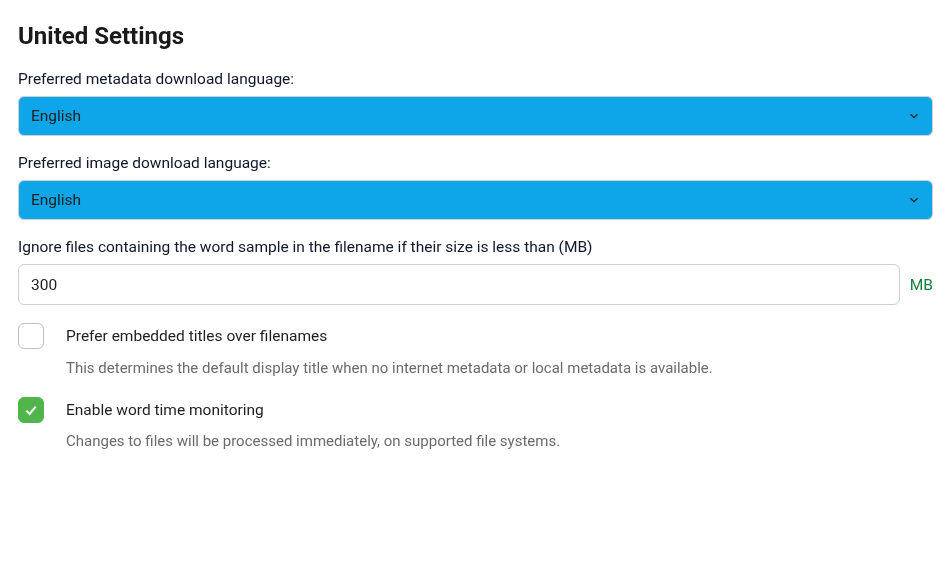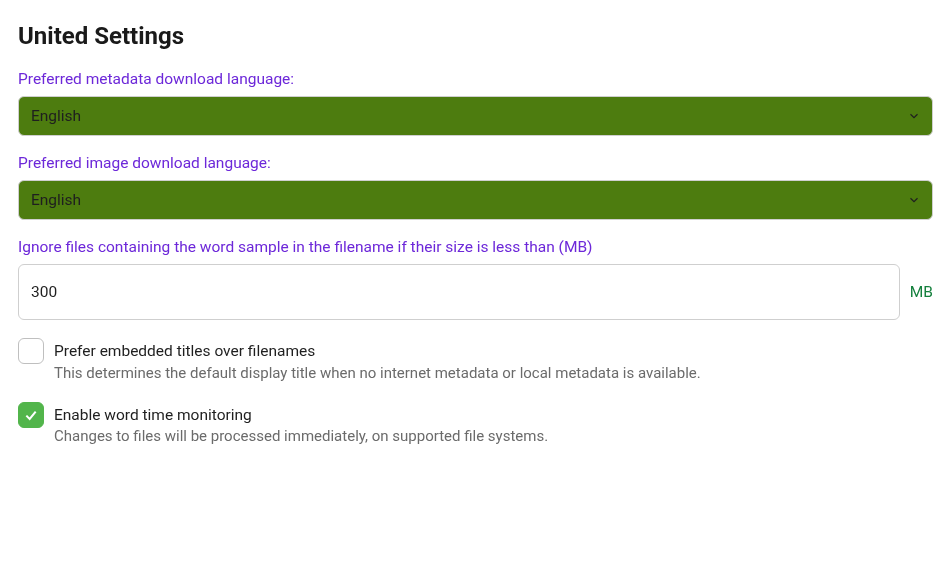--- a/index.html
+++ b/index.html
@@ -19,35 +19,35 @@
       font-weight: 700;
       color: #1a1a1a;
       margin-bottom: 20px;
     }
     .form-group {
       margin-bottom: 18px;
     }
     .form-label {
       display: block;
       font-size: 15.5px;
-      color: #6d28d9;
+      color: #0f172a;
       margin-bottom: 8px;
       font-weight: 400;
     }
     .select-wrapper {
       position: relative;
       width: 100%;
     }
     .form-select {
       width: 100%;
       height: 40px;
       padding: 8px 36px 8px 12px;
       font-size: 15.5px;
       color: #1f1f1f;
-      background: #4d7c0f;
+      background: #0ea5e9;
       border: 1px solid #cfcfcf;
       border-radius: 6px;
       appearance: none;
       -webkit-appearance: none;
       cursor: pointer;
       font-family: inherit;
     }
     .select-chevron {
       position: absolute;
       right: 12px;
@@ -67,37 +67,37 @@
       stroke-width: 2;
       fill: none;
     }
     .input-row {
       display: flex;
       align-items: center;
       gap: 10px;
     }
     .form-input {
       flex: 1;
-      height: 56px;
+      height: 41px;
       padding: 8px 12px;
       font-size: 15.5px;
       color: #1f1f1f;
       background: #ffffff;
       border: 1px solid #cfcfcf;
       border-radius: 6px;
       font-family: inherit;
     }
     .unit-label {
       font-size: 15.5px;
       color: #15803d;
     }
     .checkbox-group {
       display: flex;
       align-items: flex-start;
-      gap: 10px;
+      gap: 22px;
       margin-bottom: 18px;
     }
     .checkbox {
       width: 26px;
       height: 26px;
       border: 1.5px solid #bfbfbf;
       border-radius: 6px;
       background: #ffffff;
       flex-shrink: 0;
       cursor: pointer;
@@ -127,21 +127,21 @@
       padding-top: 3px;
     }
     .checkbox-label {
       font-size: 15.5px;
       color: #1f1f1f;
       line-height: 1.4;
     }
     .checkbox-description {
       font-size: 15px;
       color: #6b6b6b;
-      margin-top: 0;
+      margin-top: 10px;
       line-height: 1.4;
     }
   </style>
 </head>
 <body>
 
 <h2 class="page-title">United Settings</h2>
 
 <div class="form-group">
   <label class="form-label">Preferred metadata download language:</label>

